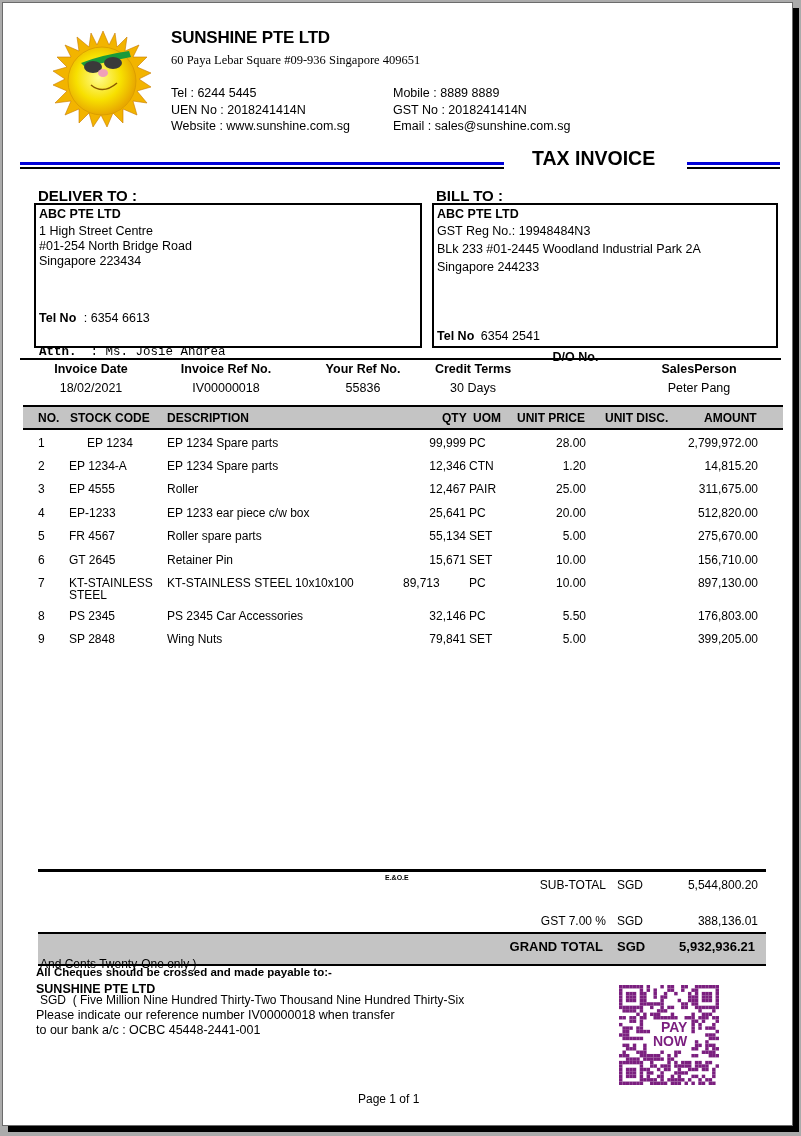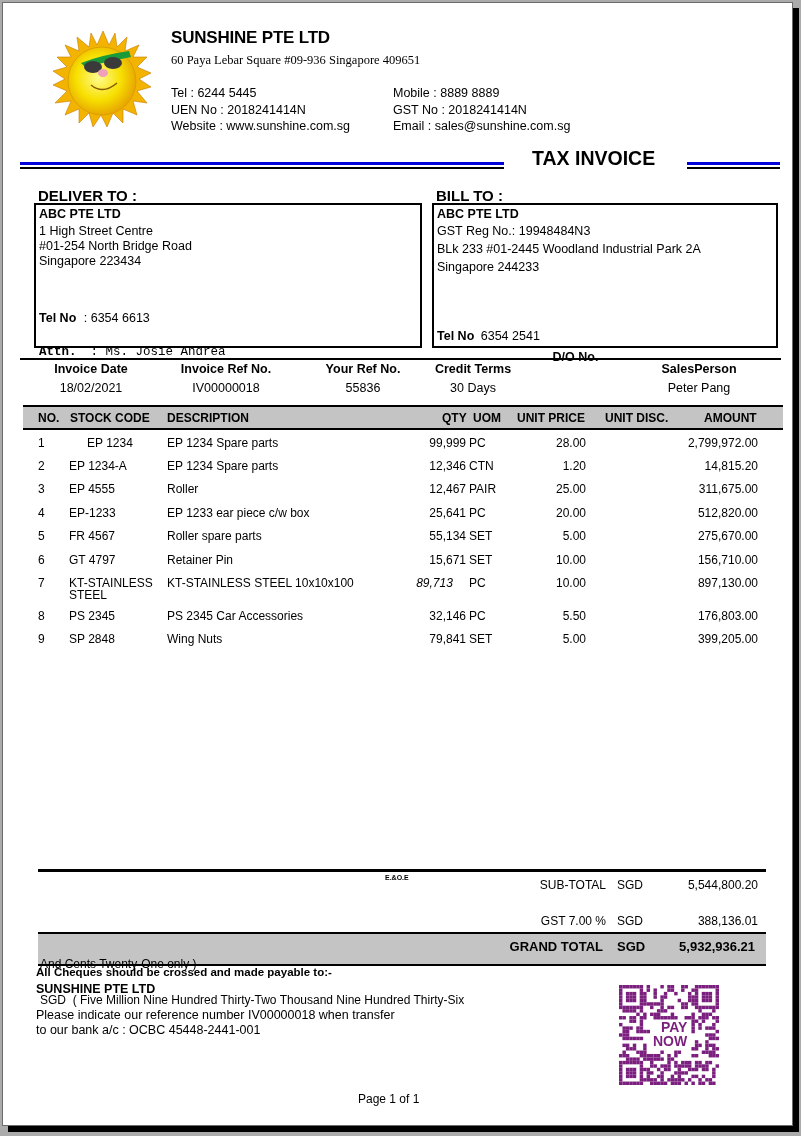--- a/index.html
+++ b/index.html
@@ -218,34 +218,34 @@
         <div class="abs td" style="left: 66px; top: 526px;">FR 4567</div>
         <div class="abs td" style="left: 164px; top: 526px;">Roller spare parts</div>
         <div class="abs td" style="left: 400px; top: 526px; width: 63px; text-align: right;">55,134</div>
         <div class="abs td" style="left: 466px; top: 526px;">SET</div>
         <div class="abs td" style="left: 510px; top: 526px; width: 73px; text-align: right;">5.00</div>
         <div class="abs td" style="left: 600px; top: 526px; width: 70px; text-align: right;"></div>
         <div class="abs td" style="left: 640px; top: 526px; width: 115px; text-align: right;">275,670.00</div>
       </div>
       <div>
         <div class="abs td" style="left: 35px; top: 550px;">6</div>
-        <div class="abs td" style="left: 66px; top: 550px;">GT 4797</div>
+        <div class="abs td" style="left: 66px; top: 550px;">GT 2645</div>
         <div class="abs td" style="left: 164px; top: 550px;">Retainer Pin</div>
         <div class="abs td" style="left: 400px; top: 550px; width: 63px; text-align: right;">15,671</div>
         <div class="abs td" style="left: 466px; top: 550px;">SET</div>
         <div class="abs td" style="left: 510px; top: 550px; width: 73px; text-align: right;">10.00</div>
         <div class="abs td" style="left: 600px; top: 550px; width: 70px; text-align: right;"></div>
         <div class="abs td" style="left: 640px; top: 550px; width: 115px; text-align: right;">156,710.00</div>
       </div>
       <div>
         <div class="abs td" style="left: 35px; top: 573px;">7</div>
         <div class="abs td" style="left: 66px; top: 573px;">KT-STAINLESS</div>
         <div class="abs td" style="left: 66px; top: 585px;">STEEL</div>
         <div class="abs td" style="left: 164px; top: 573px;">KT-STAINLESS STEEL  10x10x100</div>
-        <div class="abs td" style="left: 400px; top: 573px; width: 63px; text-align: center; font-style: italic;">89,713</div>
+        <div class="abs td" style="left: 400px; top: 573px; width: 63px; text-align: left;">89,713</div>
         <div class="abs td" style="left: 466px; top: 573px;">PC</div>
         <div class="abs td" style="left: 510px; top: 573px; width: 73px; text-align: right;">10.00</div>
         <div class="abs td" style="left: 600px; top: 573px; width: 70px; text-align: right;"></div>
         <div class="abs td" style="left: 640px; top: 573px; width: 115px; text-align: right;">897,130.00</div>
       </div>
       <div>
         <div class="abs td" style="left: 35px; top: 606px;">8</div>
         <div class="abs td" style="left: 66px; top: 606px;">PS 2345</div>
         <div class="abs td" style="left: 164px; top: 606px;">PS 2345 Car Accessories</div>
         <div class="abs td" style="left: 400px; top: 606px; width: 63px; text-align: right;">32,146</div>

